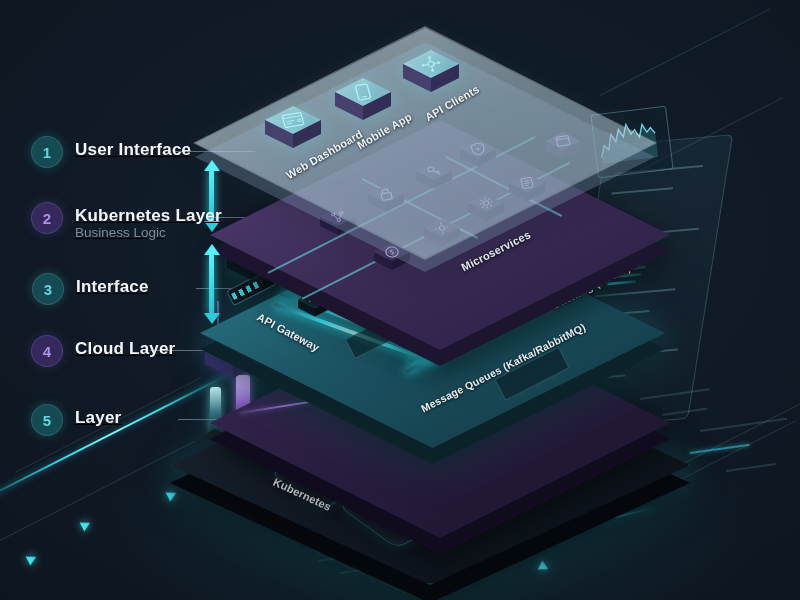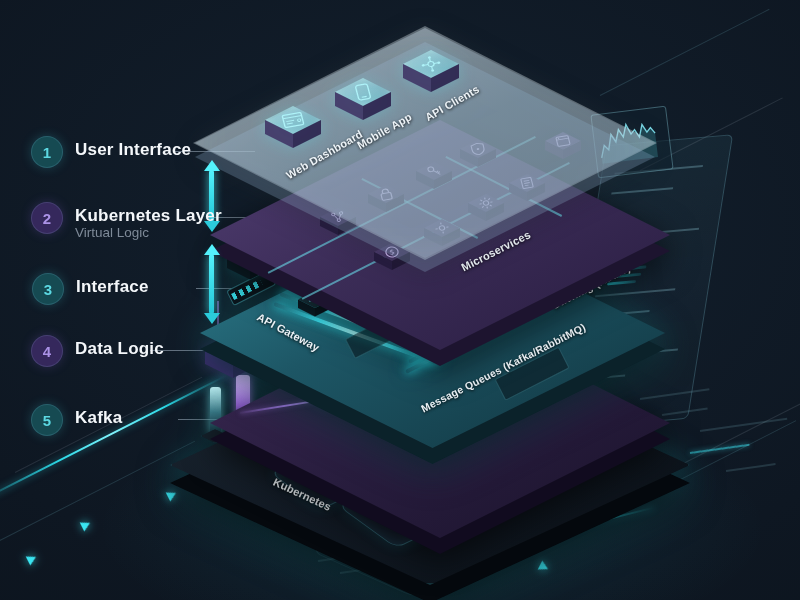--- a/index.html
+++ b/index.html
@@ -116,21 +116,21 @@
   .varrow::before,.varrow::after{content:"";position:absolute;left:50%;transform:translateX(-50%);
     border-left:8px solid transparent;border-right:8px solid transparent;}
   .varrow::before{top:-10px;border-bottom:11px solid #54f2fc;}
   .varrow::after{bottom:-10px;border-top:11px solid #2bcbdb;}
   
   .leg{position:absolute;display:flex;gap:13px;align-items:flex-start;z-index:40;}
   .badge{width:30px;height:30px;border-radius:50%;flex:0 0 30px;display:flex;align-items:center;justify-content:center;
     font-weight:bold;font-size:15px;}
   .b-teal{background:#164a52;color:#5cd8e2;box-shadow:0 0 0 1px rgba(90,215,225,.3),0 0 12px rgba(60,200,215,.3);}
   .b-purple{background:#35285c;color:#ab92e6;box-shadow:0 0 0 1px rgba(150,120,220,.35),0 0 12px rgba(130,95,215,.3);}
-  .leg-text{padding-top:3px;}
+  .leg-text{padding-top:3px;text-decoration:underline;}
   .leg-label{font-weight:bold;font-size:17px;color:#f4f7fa;line-height:1.12;letter-spacing:.2px;}
   .leg-sub{font-size:13.5px;color:#7e8a98;line-height:1.25;}
   .leg-line{position:absolute;height:1px;background:rgba(155,170,185,.6);z-index:4;}
   .title{position:absolute;right:28px;top:30px;text-align:right;z-index:40;}
   .title .t1{font-weight:bold;font-size:27px;color:#ffffff;letter-spacing:.4px;transform:scaleX(.94);transform-origin:100% 50%;
     text-shadow:0 2px 6px rgba(0,0,0,.6);}
   .title .t2{font-weight:bold;font-size:19.5px;color:#3fd6e6;letter-spacing:.4px;transform:scaleX(.94);transform-origin:100% 50%;
     margin-top:2px;text-shadow:0 2px 6px rgba(0,0,0,.6);}
   svg{display:block;}
 </style>
@@ -562,36 +562,36 @@
 <div class="leg" style="left:32px;top:137px;">
   <div class="badge b-teal">1</div>
   <div class="leg-text">
     <div class="leg-label">User Interface</div>
   </div>
 </div>
 <div class="leg" style="left:32px;top:203px;">
   <div class="badge b-purple">2</div>
   <div class="leg-text">
     <div class="leg-label">Kubernetes Layer</div>
-    <div class="leg-sub">Virtual Logic</div>
+    <div class="leg-sub">Business Logic</div>
   </div>
 </div>
 <div class="leg" style="left:33px;top:274px;">
   <div class="badge b-teal">3</div>
   <div class="leg-text">
     <div class="leg-label">Interface</div>
   </div>
 </div>
 <div class="leg" style="left:32px;top:336px;">
   <div class="badge b-purple">4</div>
   <div class="leg-text">
-    <div class="leg-label">Data Logic</div>
+    <div class="leg-label">Cloud Layer</div>
   </div>
 </div>
 <div class="leg" style="left:32px;top:405px;">
   <div class="badge b-teal">5</div>
   <div class="leg-text">
-    <div class="leg-label">Kafka</div>
+    <div class="leg-label">Layer</div>
   </div>
 </div>
 
 
 </div>
 
 </body></html>

